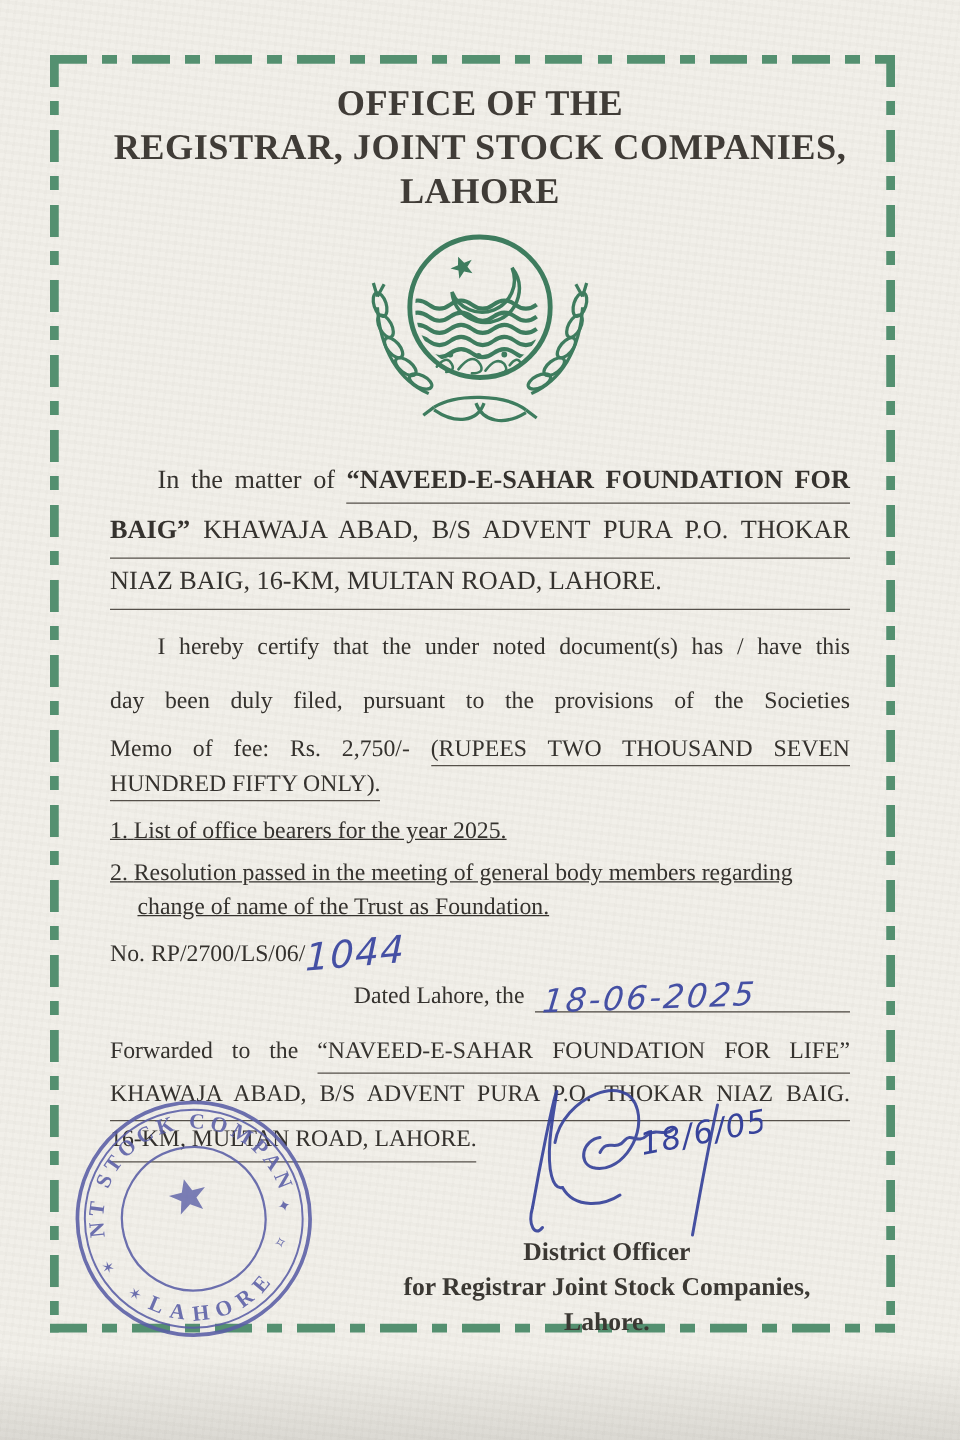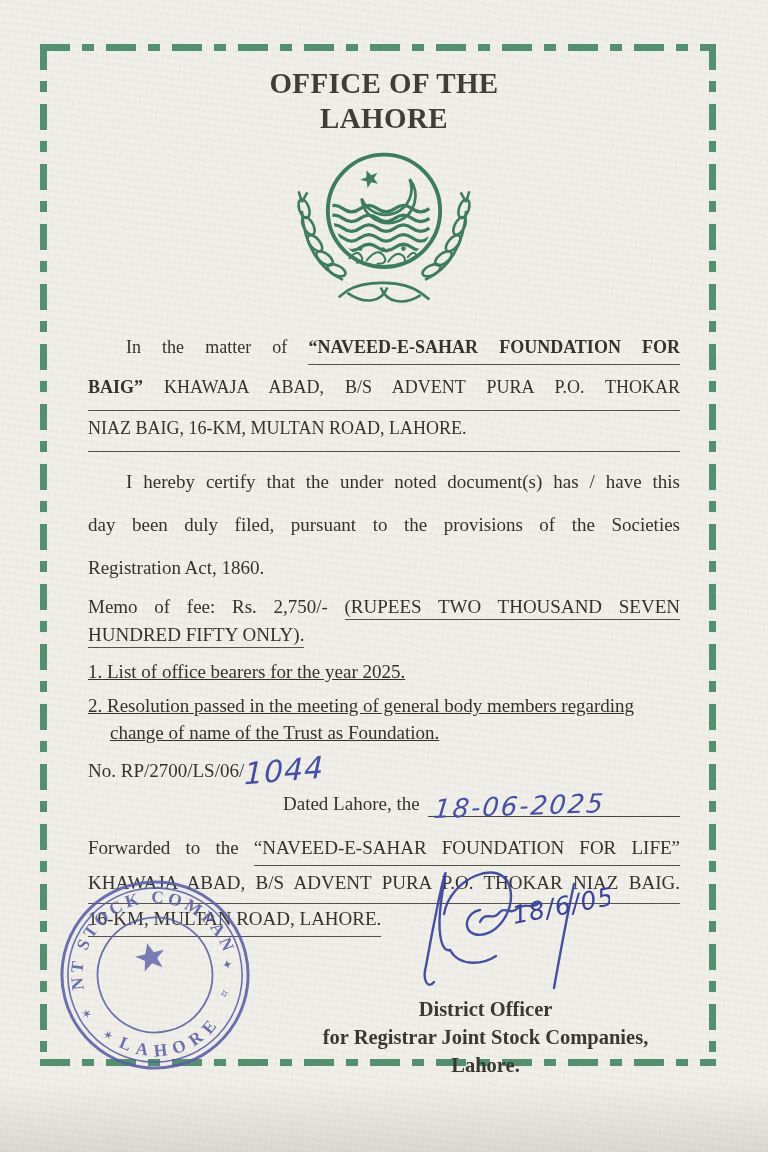--- a/index.html
+++ b/index.html
@@ -30,21 +30,21 @@
   
   .content{position:absolute; left:88px; top:66px; width:592px; font-size:19px; line-height:26px;}
 
   .doc-header{text-align:center; font-weight:bold; font-size:29px; line-height:35px; letter-spacing:.4px; color:#403c37;}
 
   .emblem-wrap{text-align:center; margin-top:10px;}
 
   .just{text-align:justify; text-align-last:justify;}
   .ind{text-indent:38px;}
 
-  .matter{margin-top:15px; font-size:18px;}
+  .matter{margin-top:15px; font-size:21px;}
   .matter .line{padding:4px 0 10px; line-height:26px;}
   .ul{border-bottom:1.6px solid #55504a; padding-bottom:7px;}
   .ul-full{border-bottom:1.6px solid #55504a;}
 
   .certify{margin-top:8px;}
   .certify .line{line-height:43px;}
 
   .fee{margin-top:4px;}
   .fee .line{line-height:28px;}
   .fee .ul{padding-bottom:2px;margin-top:32px;}
@@ -79,20 +79,21 @@
     <div class="bar h top"></div>
     <div class="bar h bottom"></div>
     <div class="bar v left"></div>
     <div class="bar v right"></div>
   </div>
 
   <div class="content">
 
     <div class="doc-header">
       <div>OFFICE OF THE</div>
+      <div>REGISTRAR, JOINT STOCK COMPANIES,</div>
       <div>LAHORE</div>
     </div>
 
     <div class="emblem-wrap">
       <svg width="216" height="162" viewBox="0 0 200 150">
         <g fill="none" stroke="#3e7c5e" stroke-width="3">
           <circle cx="100" cy="60" r="52" stroke-width="3.6"></circle>
         </g>
 
         <g transform="rotate(-22 100 36)">
@@ -152,21 +153,20 @@
     <div class="matter">
       <div class="line just ind"><span>In the matter of </span><b class="ul">“NAVEED-E-SAHAR FOUNDATION FOR</b></div>
       <div class="line just ul-full"><b>BAIG”</b>
         <span>KHAWAJA ABAD, B/S ADVENT PURA P.O. THOKAR</span></div>
       <div class="line ul-full"><span>NIAZ BAIG, 16-KM, MULTAN ROAD, LAHORE.</span></div>
     </div>
 
     <div class="certify">
       <div class="line just ind">I hereby certify that the under noted document(s) has / have this</div>
       <div class="line just">day been duly filed, pursuant to the provisions of the Societies</div>
-      <div class="line">Registration Act, 1860.</div>
     </div>
 
     <div class="fee">
       <div class="line just"><span>Memo of fee: Rs. 2,750/- </span><span class="ul">(RUPEES TWO THOUSAND SEVEN</span></div>
       <div class="line"><span class="ul">HUNDRED FIFTY ONLY).</span></div>
     </div>
 
     <div class="doclist">
       <div class="item"><span>1.</span> <span>List of office bearers for the year 2025.</span></div>
       <div class="item"><span>2.</span> <span>Resolution passed in the meeting of general body members regarding change of name of the Trust as Foundation.</span></div>

